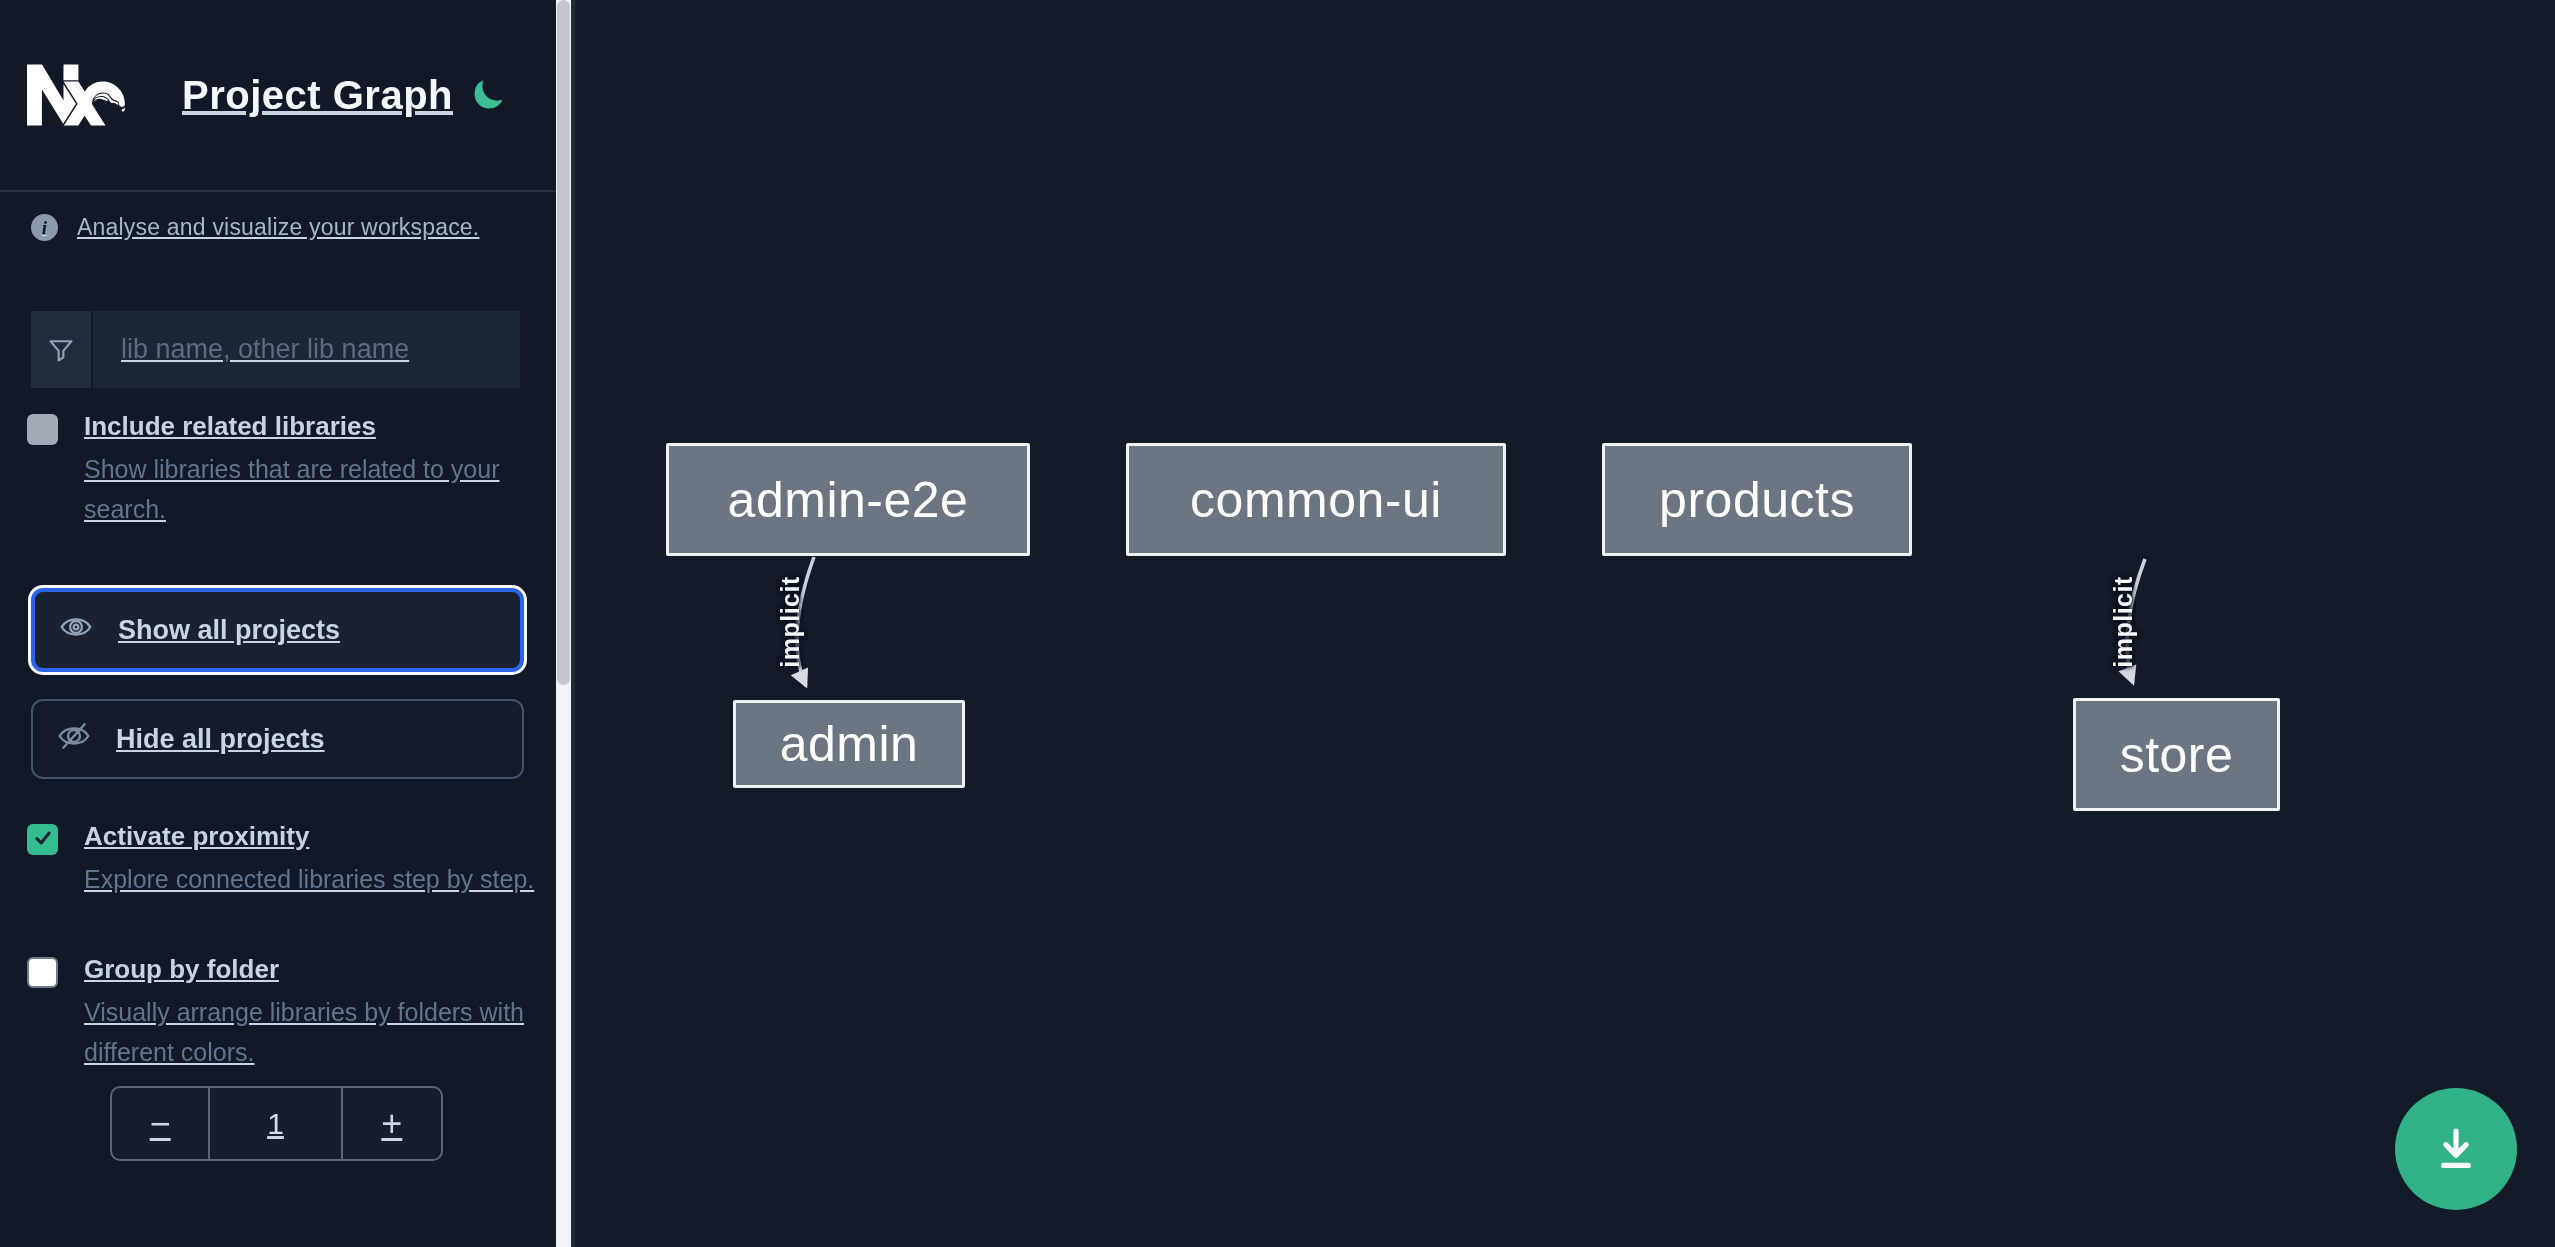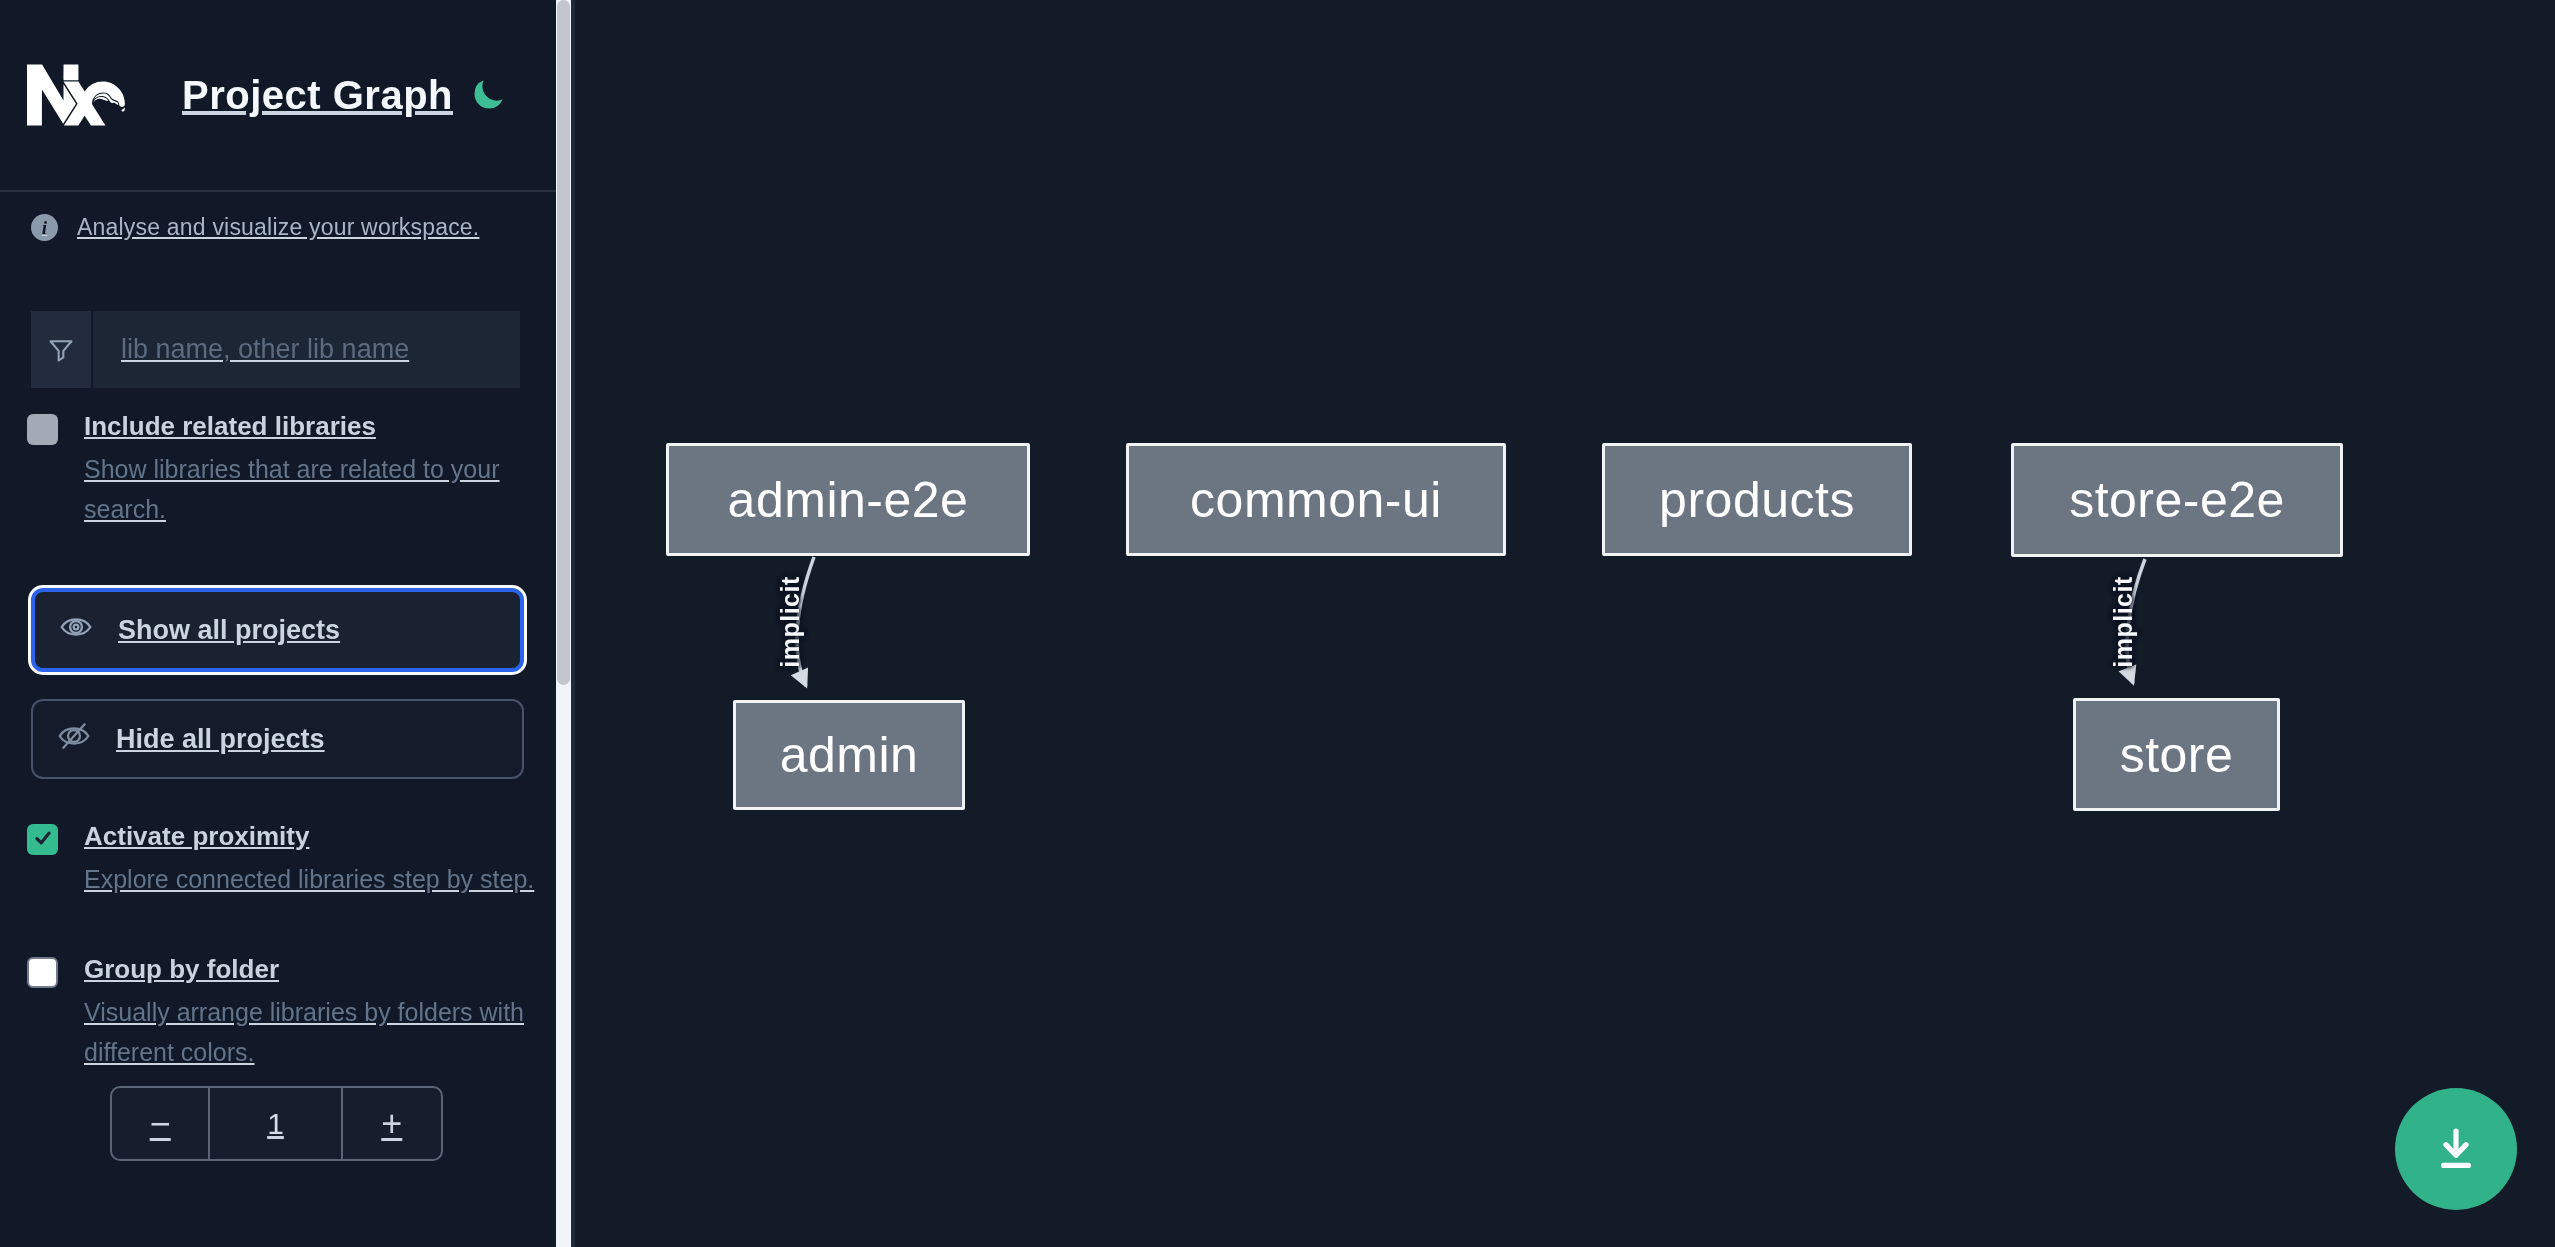--- a/index.html
+++ b/index.html
@@ -244,22 +244,21 @@
         <path d="M1 1 L11 6 L1 11 Z" fill="#d6dbe3"></path>
       </marker>
     </defs>
     <path d="M 239 557 C 224 598 214 648 231 686" fill="none" stroke="#ccd3dd" stroke-width="3.5" marker-end="url(#arrow)"></path>
     <path d="M 1570 559 C 1555 598 1545 648 1558 683" fill="none" stroke="#ccd3dd" stroke-width="3.5" marker-end="url(#arrow)"></path>
   </svg>
 
   <div class="node" style="left:91px;  top:443px; width:364px; height:113px;">admin-e2e</div>
   <div class="node" style="left:551px; top:443px; width:380px; height:113px;">common-ui</div>
   <div class="node" style="left:1027px; top:443px; width:310px; height:113px;">products</div>
-  <div class="node" style="left:1436px; top:443px; width:332px; height:114px;">store-e2e</div>
-  <div class="node" style="left:158px; top:700px; width:232px; height:110px;text-align:right;">admin</div>
+  <div class="node" style="left:158px; top:700px; width:232px; height:88px;text-align:right;">admin</div>
   <div class="node" style="left:1498px; top:698px; width:207px; height:113px;">store</div>
 
   <span class="edge-label" style="left:215px; top:622px;">implicit</span>
   <span class="edge-label" style="left:1548px; top:622px;">implicit</span>
 
   <button class="fab">
     <span>
       <svg viewBox="0 0 48 48" fill="none" stroke="#ffffff" stroke-width="4.6" stroke-linecap="round" stroke-linejoin="round">
         <line x1="24" y1="9" x2="24" y2="29"></line>
         <polyline points="15,21 24,30.5 33,21"></polyline>

